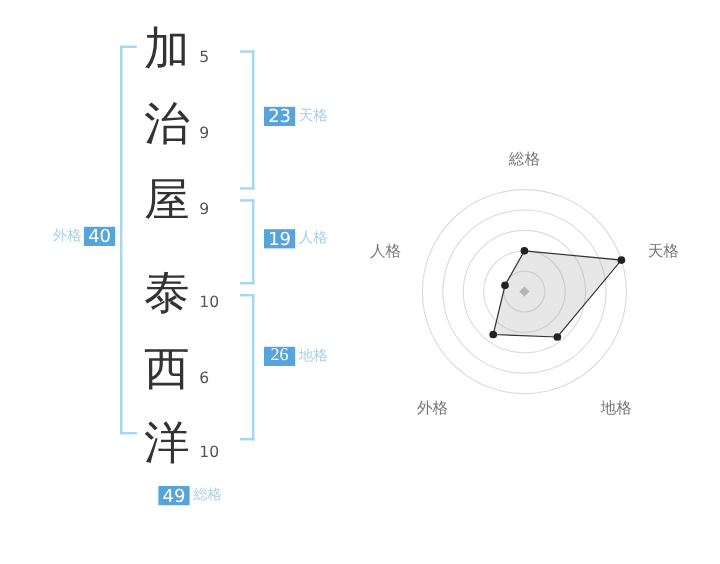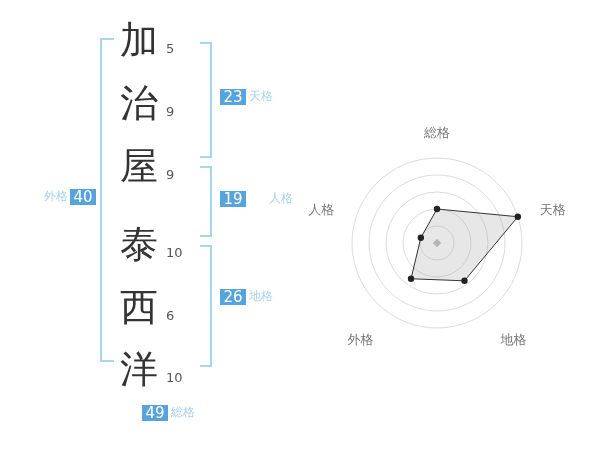--- a/index.html
+++ b/index.html
@@ -34,23 +34,23 @@
   
   .kaku-group{position:absolute;display:flex;align-items:center;}
   .badge{display:inline-flex;align-items:center;justify-content:center;
     min-width:26px;height:16px;padding:0 3px;background:var(--badge-blue);
     color:#fff;font-size:15px;}
   .kaku-label{font-size:12px;color:var(--label-blue);}
   .kaku-label.left{margin-right:2px;}
   .kaku-label.right{margin-left:3px;}
   .g-gai{left:44px;top:188px;}
   .g-ten{left:220px;top:88px;}
-  .g-jin{left:220px;top:190px;gap:20px;}
-  .g-chi{left:220px;top:288px;}
-  .g-sou{left:142px;top:404px;}
+  .g-jin{left:220px;top:190px;}
+  .g-chi{left:220px;top:288px;font-family:Liberation Serif, serif;}
+  .g-sou{left:132px;top:404px;}
 
   
   .radar-wrap{position:absolute;left:287px;top:108px;width:300px;height:280px;}
 </style>
 </head>
 <body>
 
 <div class="page">
 
   <div class="bracket-left"></div>

